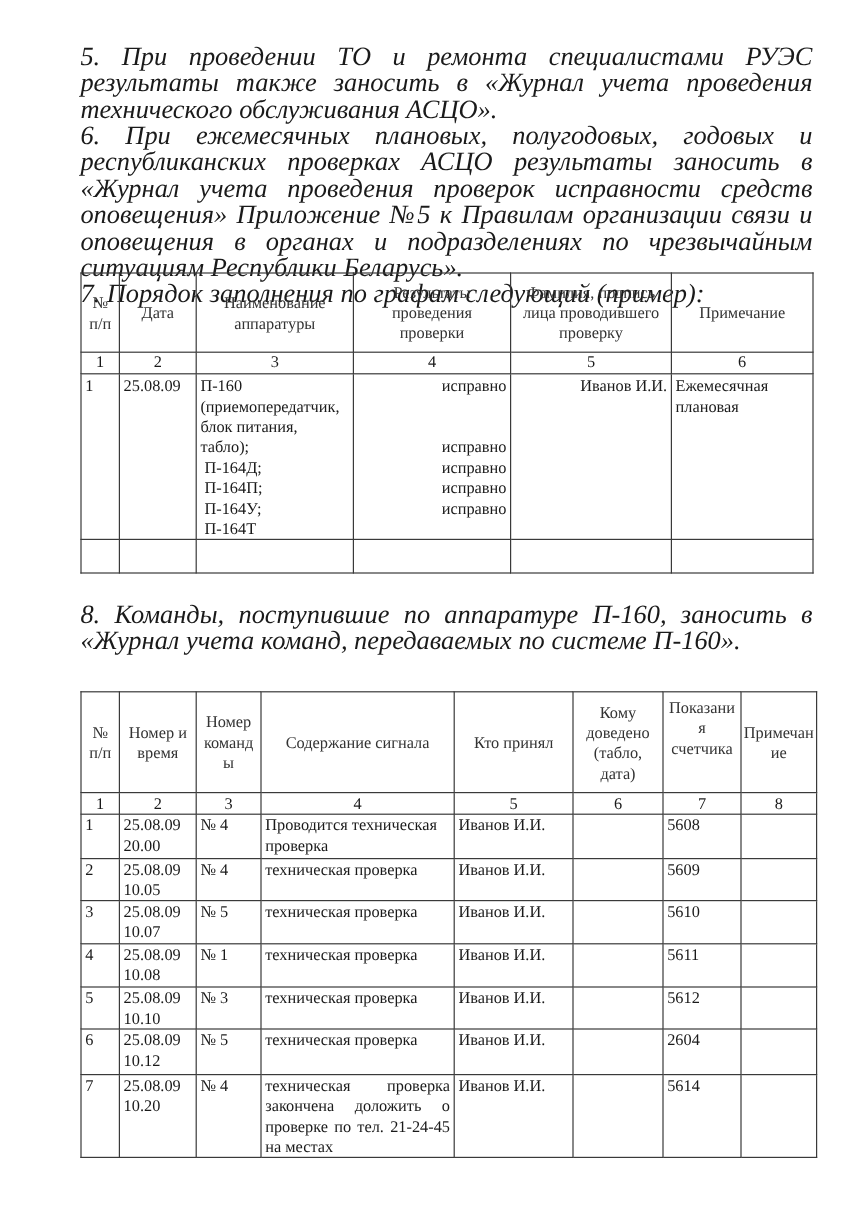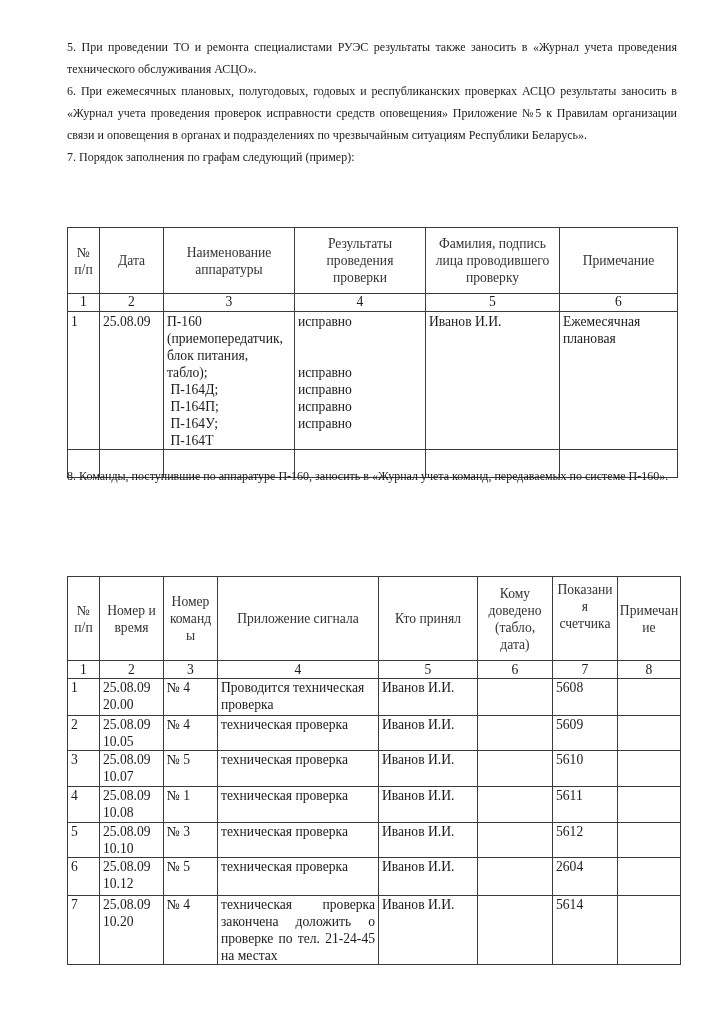--- a/index.html
+++ b/index.html
@@ -1,25 +1,25 @@
 <!DOCTYPE html>
 <html><head>
 <meta charset="utf-8">
 <style>
   html, body { margin: 0; padding: 0; background: #ffffff; }
   body { width: 708px; height: 1024px; position: relative; overflow: hidden;
          font-family: "Liberation Serif", "DejaVu Serif", serif; color: #1a1a1a; }
-  .para { position: absolute; left: 67px; width: 610px; font-size: 12px; line-height: 22px; }
+  .para { position: absolute; left: 67px; width: 610px; font-size: 22px; line-height: 22px; font-style: italic; }
   .para p { margin: 0; text-align: justify; text-align-last: left; }
   table { position: absolute; border-collapse: collapse; table-layout: fixed;
           font-family: "Liberation Serif", "DejaVu Serif", serif; color: #1a1a1a; }
   td, th { border: 1.4px solid #3a3a3a; padding: 0 3px; font-weight: normal; font-size: 13.6px; line-height: 17px; vertical-align: top; overflow: hidden; }
   th { vertical-align: middle; text-align: center; color: #333; }
   td.num { text-align: center; padding: 0; line-height: 15px; }
-  td.c { text-align: left; }
+  td.c { text-align: right; }
   .t1 { left: 67px; top: 227px; width: 610px; }
   .t2 { left: 67px; top: 576px; width: 613px; }
   .lines span { display: block; }
   .gap { height: 34px; }
   .t2 td { font-size: 13.6px; line-height: 17px; }
   .just-lastleft { text-align: justify; margin-left: 44px; }
 </style>
 </head>
 <body>
 
@@ -86,21 +86,21 @@
     <td></td>
     <td></td>
     <td></td>
     <td></td>
     <td></td>
     <td></td>
   </tr>
 </tbody>
   </table>
 
-<div class="para" style="top:465px;">
+<div class="para" style="top:501px;">
   <p>8. Команды, поступившие по аппаратуре П-160, заносить в «Журнал учета команд, передаваемых по системе П-160».</p>
 </div>
 
 <table class="t2">
   <colgroup>
     <col style="width:32px">
       <col style="width:64px">
       <col style="width:54px">
     <col style="width:161px">
       <col style="width:99px">
@@ -116,21 +116,21 @@
         </th>
     <th class="lines">
           <span>Номер и</span>
           <span>время</span>
         </th>
     <th class="lines" style="padding:16px 1px">
           <span>Номер</span>
           <span>команд</span>
           <span>ы</span>
         </th>
-    <th>Приложение сигнала</th>
+    <th>Содержание сигнала</th>
     <th>Кто принял</th>
     <th class="lines" style="padding:0 1px">
           <span>Кому</span>
           <span>доведено</span>
           <span>(табло,</span>
           <span>дата)</span>
         </th>
     <th class="lines" style="padding:4px 1px;vertical-align:top">
           <span>Показани</span>
           <span>я</span>

